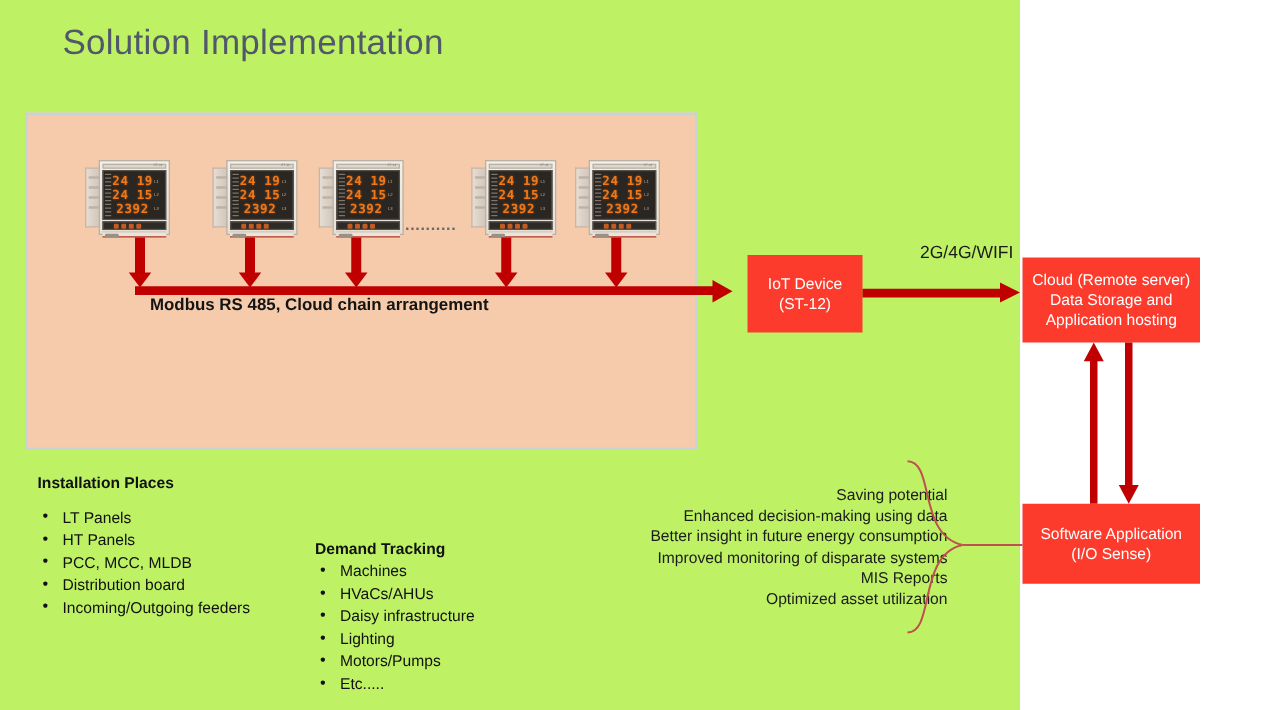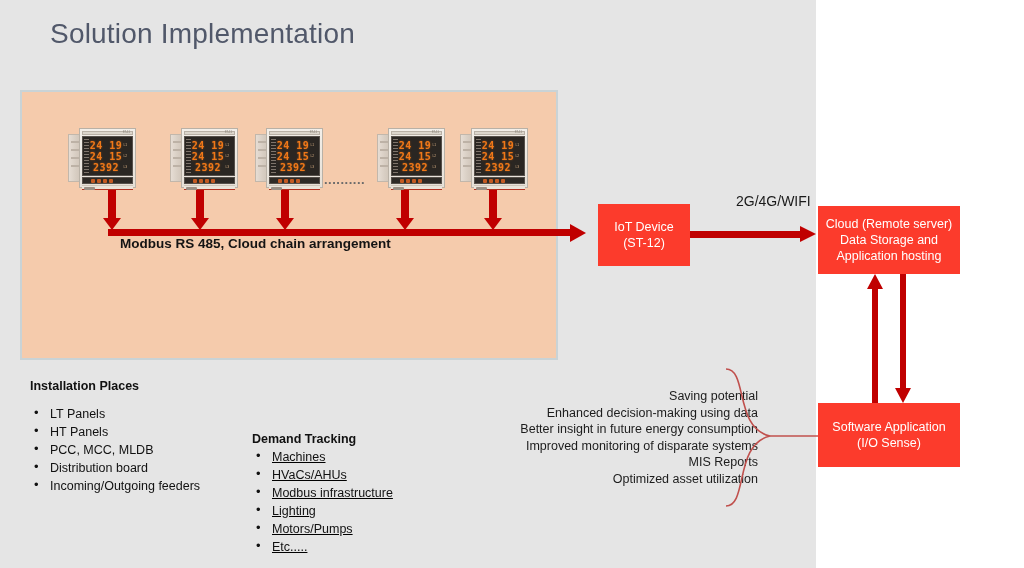--- a/index.html
+++ b/index.html
@@ -2,21 +2,21 @@
 <html><head>
 <meta charset="utf-8">
 <style>
   * { box-sizing: border-box; margin: 0; padding: 0; }
   html, body {
     width: 1024px; height: 568px;
     background: #ffffff;
     font-family: "Liberation Sans", sans-serif;
     overflow: hidden;
   }
-  #stage { position: relative; width: 816px; height: 568px; background: #e5e5e5; }
+  #stage { position: relative; width: 816px; height: 568px; background: #bef264; }
 
   
   #page-title {
     position: absolute; left: 50px; top: 18px;
     font-size: 28px; color: #51586a; font-weight: 400;
     letter-spacing: .2px; white-space: nowrap;
   }
 
   
   #meter-panel {
@@ -198,21 +198,21 @@
     content: "\2022"; position: absolute; left: 4px; top: -1px;
     font-size: 13px; color: #111;
   }
 
   #install-block { position: absolute; left: 30px; top: 379px; }
   #install-block ul { margin-top: 12px; }
 
   #supply-block { position: absolute; left: 252px; top: 379px; }
   #supply-block ul { margin-top: 2px; }
   #demand-block { position: absolute; left: 252px; top: 432px; }
-  #demand-block ul { margin-top: 2px; text-decoration: underline; }
+  #demand-block ul { margin-top: 2px; }
 
   #benefits {
     position: absolute; left: 450px; top: 388px;
     width: 308px; text-align: right;
   }
   #benefits div {
     font-size: 12.5px; color: #1c1c1c; line-height: 16.5px; white-space: nowrap;
   }
 
   #brace { position: absolute; left: 722px; top: 366px; }
@@ -518,21 +518,21 @@
       <li>Incoming/Outgoing feeders</li>
     </ul>
   </div>
 
 
   <div id="demand-block">
     <div class="col-head">Demand Tracking</div>
     <ul class="bul">
       <li>Machines</li>
       <li>HVaCs/AHUs</li>
-      <li>Modbus infrastructure</li>
+      <li>Daisy infrastructure</li>
       <li>Lighting</li>
       <li>Motors/Pumps</li>
       <li>Etc.....</li>
     </ul>
   </div>
 
   <div id="benefits">
     <div>Saving potential</div>
     <div>Enhanced decision-making using data</div>
     <div>Better insight in future energy consumption</div>

